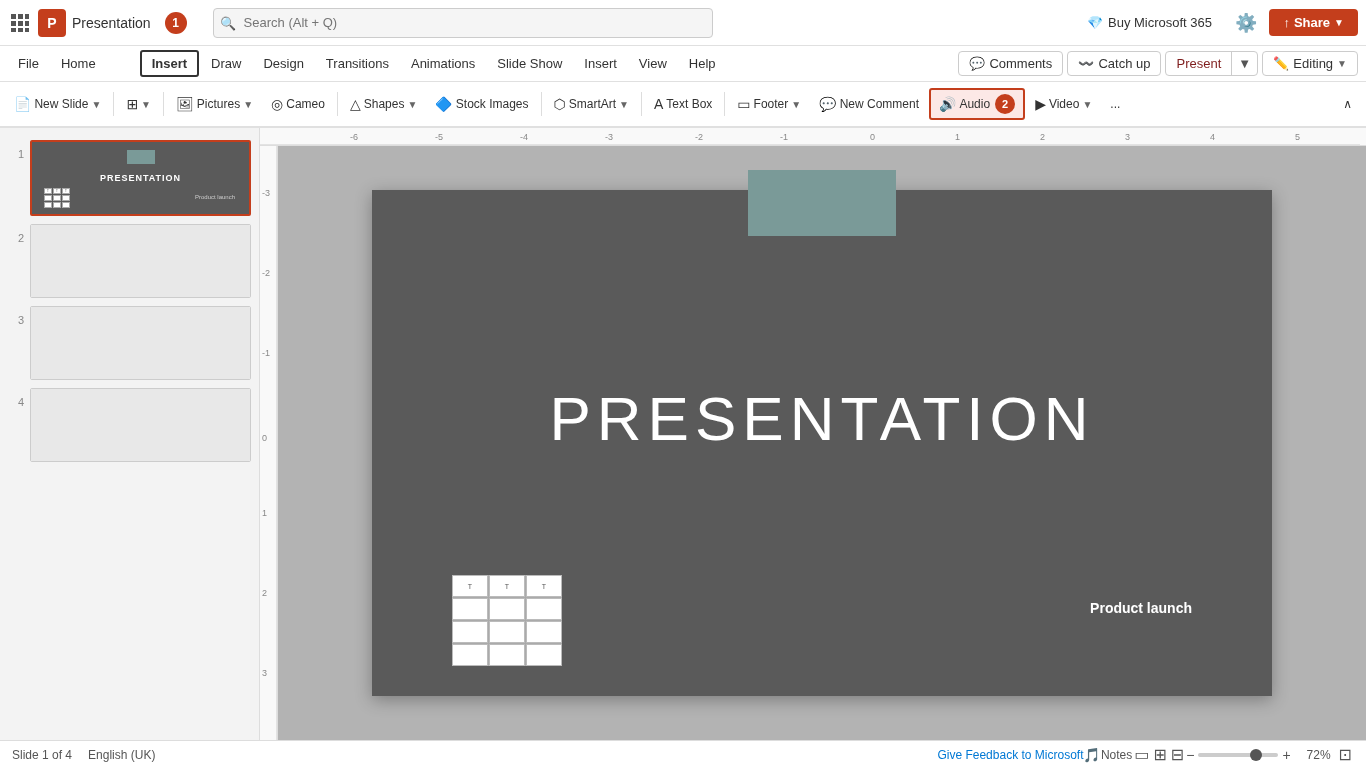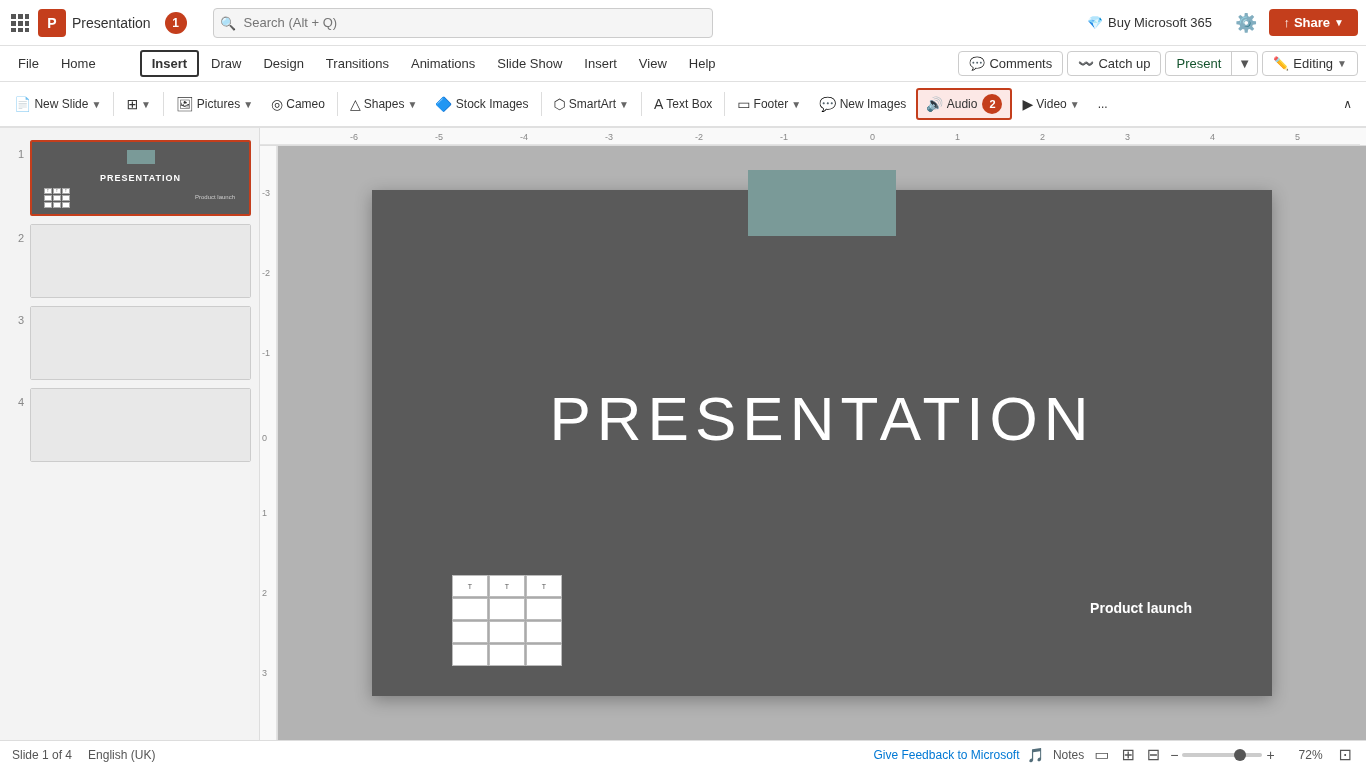--- a/index.html
+++ b/index.html
@@ -20,21 +20,21 @@
     .share-btn { background: #c43e1c; color: white; border-radius: 4px; padding: 6px 14px; font-size: 13px; cursor: pointer; font-weight: 600; display: flex; align-items: center; gap: 4px; }
     .settings-ico { font-size: 18px; color: #555; cursor: pointer; padding: 4px; }
 
     
     .menu-bar { height: 36px; background: #fff; display: flex; align-items: center; padding: 0 8px; border-bottom: 1px solid #e0e0e0; gap: 2px; }
     .menu-item { padding: 4px 10px; border-radius: 3px; cursor: pointer; font-size: 13px; color: #333; }
     .menu-item.active { background: #fff; border: 2px solid #333; font-weight: 600; margin-left: 32px; }
     .menu-right { margin-left: auto; display: flex; align-items: center; gap: 4px; }
     .menu-btn { display: flex; align-items: center; gap: 4px; padding: 4px 10px; border-radius: 4px; cursor: pointer; font-size: 13px; color: #333; border: 1px solid #ccc; }
     .present-btn { background: #fff; border: 1px solid #ccc; border-radius: 4px; display: flex; align-items: center; }
-    .present-main { padding: 4px 10px; font-size: 13px; cursor: pointer; color: #14532d; }
+    .present-main { padding: 4px 10px; font-size: 13px; cursor: pointer; color: #7f1d1d; }
     .present-drop { padding: 4px 6px; border-left: 1px solid #ccc; cursor: pointer; color: #555; }
     .editing-btn { display: flex; align-items: center; gap: 4px; padding: 4px 10px; border-radius: 4px; cursor: pointer; font-size: 13px; color: #333; border: 1px solid #ccc; }
 
     
     .toolbar { height: 46px; background: #fff; display: flex; align-items: center; padding: 0 6px; border-bottom: 2px solid #e0e0e0; gap: 2px; overflow: hidden; }
     .toolbar-btn { display: flex; align-items: center; gap: 3px; padding: 4px 8px; border-radius: 3px; cursor: pointer; font-size: 12px; color: #333; white-space: nowrap; }
     .toolbar-btn.highlight { background: #fce8e6; border: 2px solid #c43e1c; }
     .toolbar-sep { width: 1px; height: 24px; background: #ddd; margin: 0 2px; }
     .drop-arrow { font-size: 10px; color: #666; }
     .toolbar-ico { font-size: 14px; }
@@ -67,21 +67,21 @@
     
     .slide-canvas { width: 900px; height: 506px; background: #5a5a5a; position: relative; box-shadow: 0 4px 16px rgba(0,0,0,0.3); }
     .slide-title-text { position: absolute; left: 50%; top: 45%; transform: translate(-50%, -50%); font-size: 62px; font-weight: 300; color: white; letter-spacing: 6px; white-space: nowrap; }
     .slide-sub-text { position: absolute; right: 80px; bottom: 80px; color: white; font-size: 14px; font-weight: 600; }
     .slide-rect { position: absolute; top: 0; left: 50%; transform: translateX(-50%); width: 148px; height: 66px; background: #7a9a98; margin-top: -20px; }
     .slide-table { position: absolute; bottom: 30px; left: 80px; display: grid; grid-template-columns: repeat(3, 36px); grid-template-rows: repeat(4, 22px); gap: 1px; background: #aaa; }
     .s-cell { background: #fff; border: 0.5px solid #bbb; font-size: 7px; color: #555; display: flex; align-items: center; justify-content: center; }
 
     
     .status-bar { height: 28px; background: #fff; border-top: 1px solid #ddd; display: flex; align-items: center; padding: 0 12px; font-size: 12px; color: #555; gap: 16px; }
-    .status-right { margin-left: auto; display: flex; align-items: center; gap: 8px; }
+    .status-right { margin-left: auto; display: flex; align-items: center; }
     .zoom-control { display: flex; align-items: center; gap: 4px; }
     .zoom-slider { width: 80px; height: 4px; background: #ccc; border-radius: 2px; position: relative; cursor: pointer; }
     .zoom-thumb { width: 12px; height: 12px; background: #555; border-radius: 50%; position: absolute; top: -4px; left: 65%; }
     .view-ico { font-size: 16px; cursor: pointer; color: #555; padding: 2px; }
 
     
     .badge-red { display: inline-flex; align-items: center; justify-content: center; width: 20px; height: 20px; background: #c43e1c; color: white; border-radius: 50%; font-size: 11px; font-weight: bold; margin-left: 2px; }
 
     
     .ruler-svg { position: absolute; top: 0; left: 0; }
@@ -204,21 +204,21 @@
     <span>Text Box</span>
   </div>
   <div class="toolbar-sep"></div>
   <div class="toolbar-btn">
     <span class="toolbar-ico">▭</span>
     <span>Footer</span>
     <span class="drop-arrow">▼</span>
   </div>
   <div class="toolbar-btn">
     <span class="toolbar-ico">💬</span>
-    <span>New Images</span>
+    <span>New Comment</span>
   </div>
   <div class="toolbar-btn highlight">
     <span class="toolbar-ico">🔊</span>
     <span>Audio</span>
     <span class="badge-red">2</span>
   </div>
   <div class="toolbar-btn">
     <span class="toolbar-ico">▶</span>
     <span>Video</span>
     <span class="drop-arrow">▼</span>

